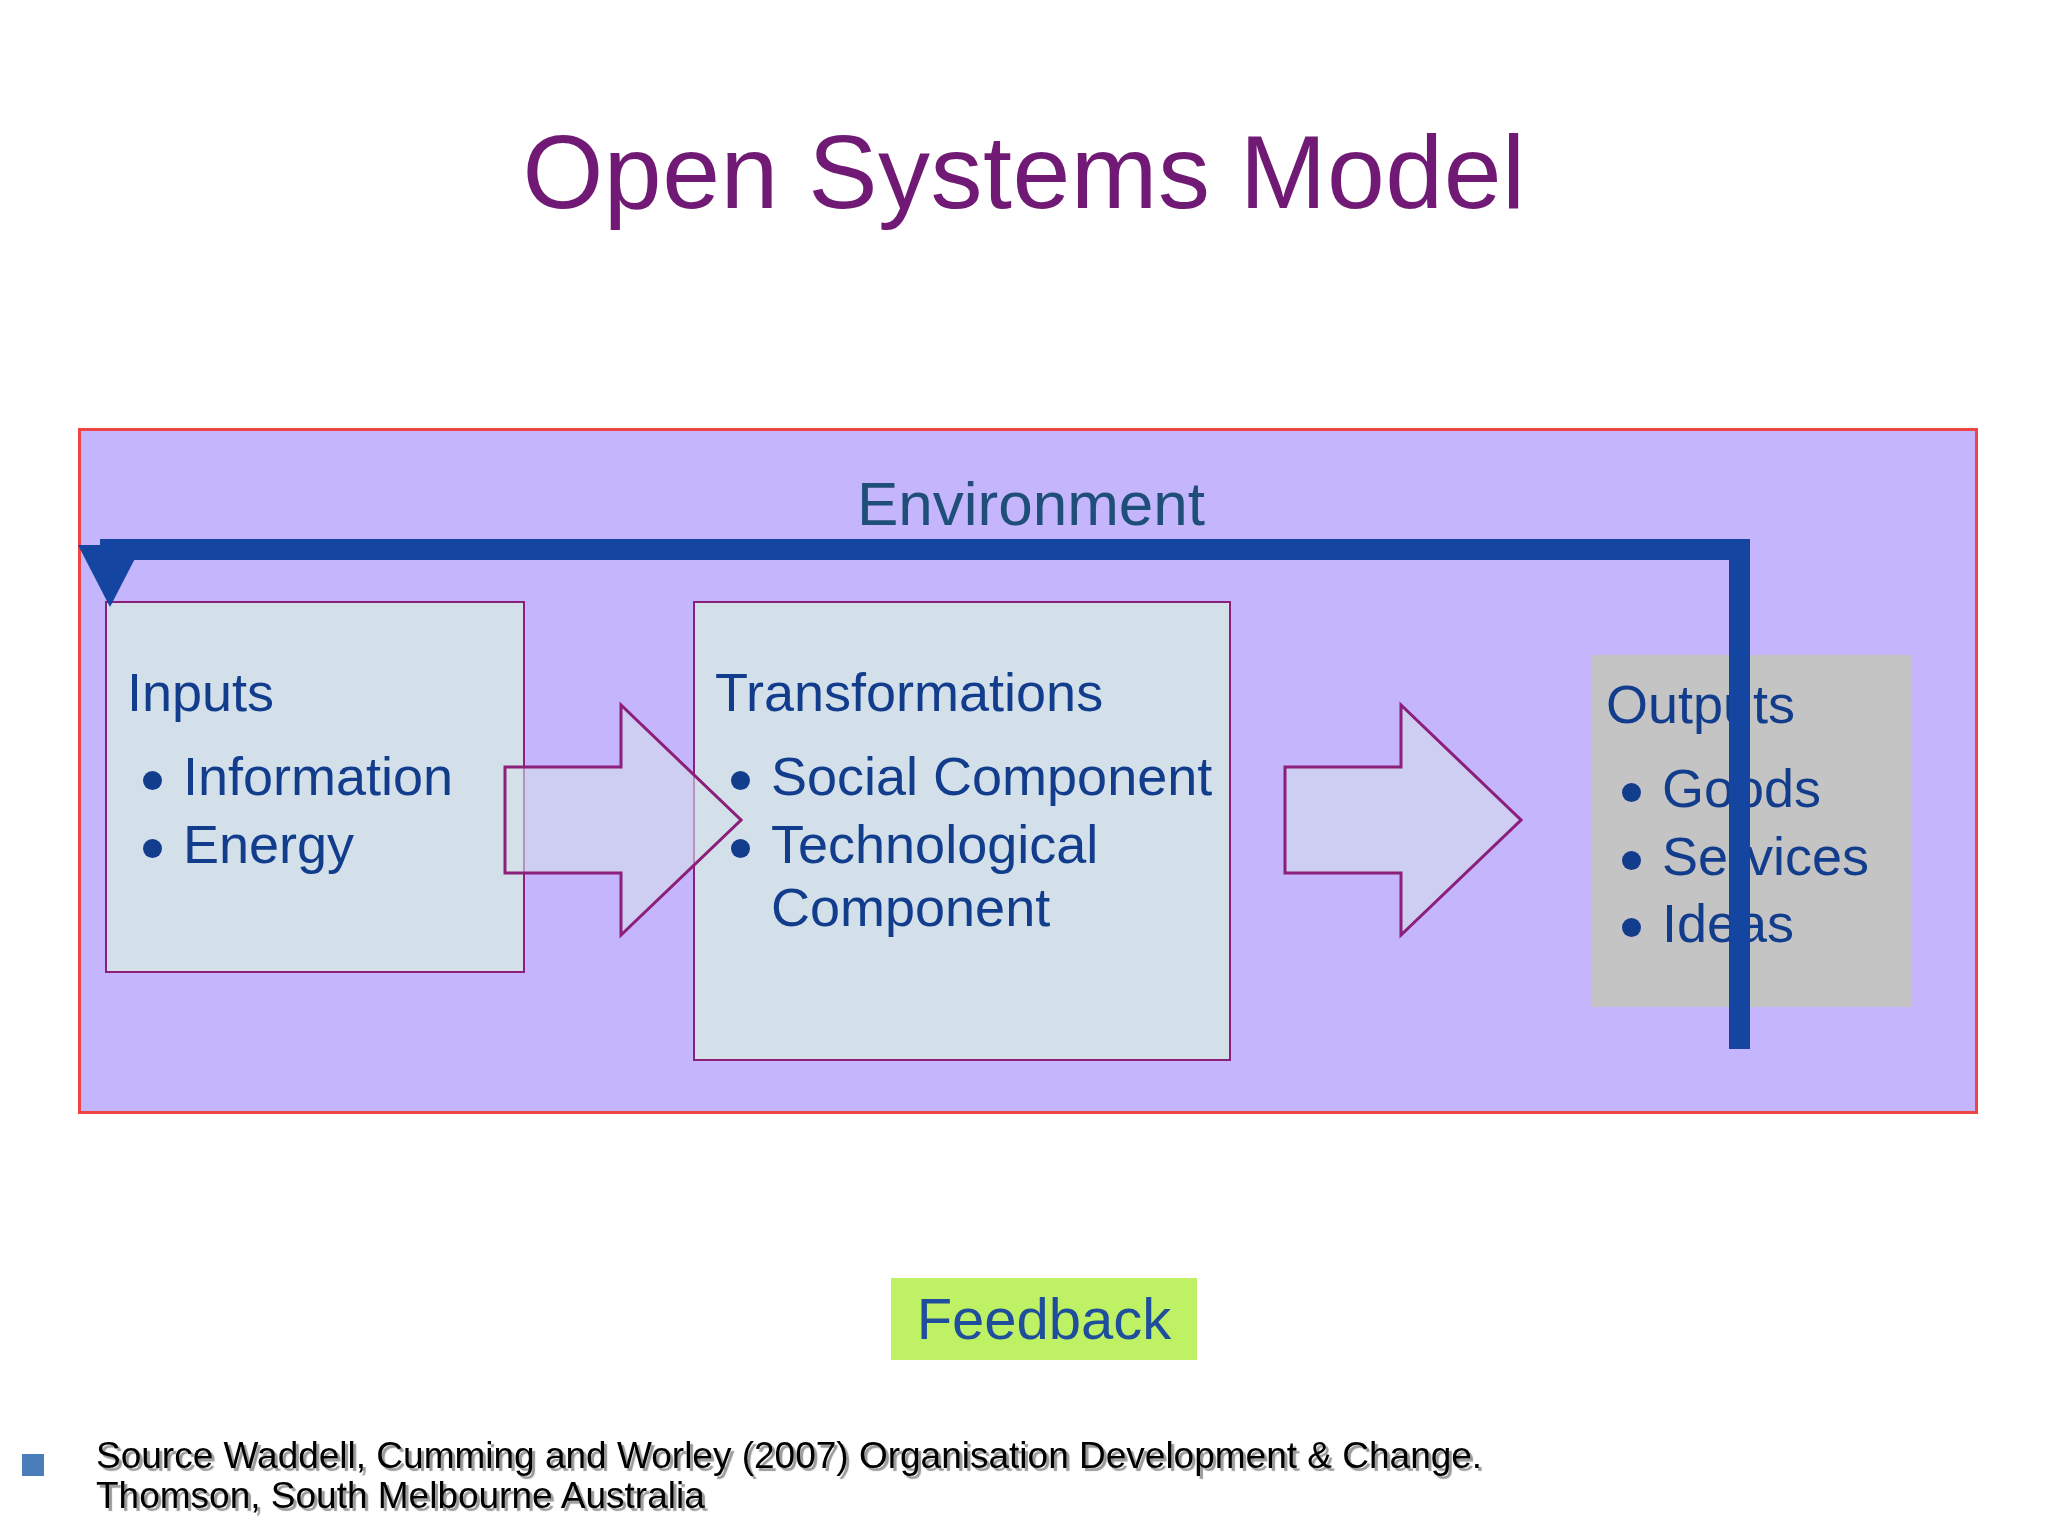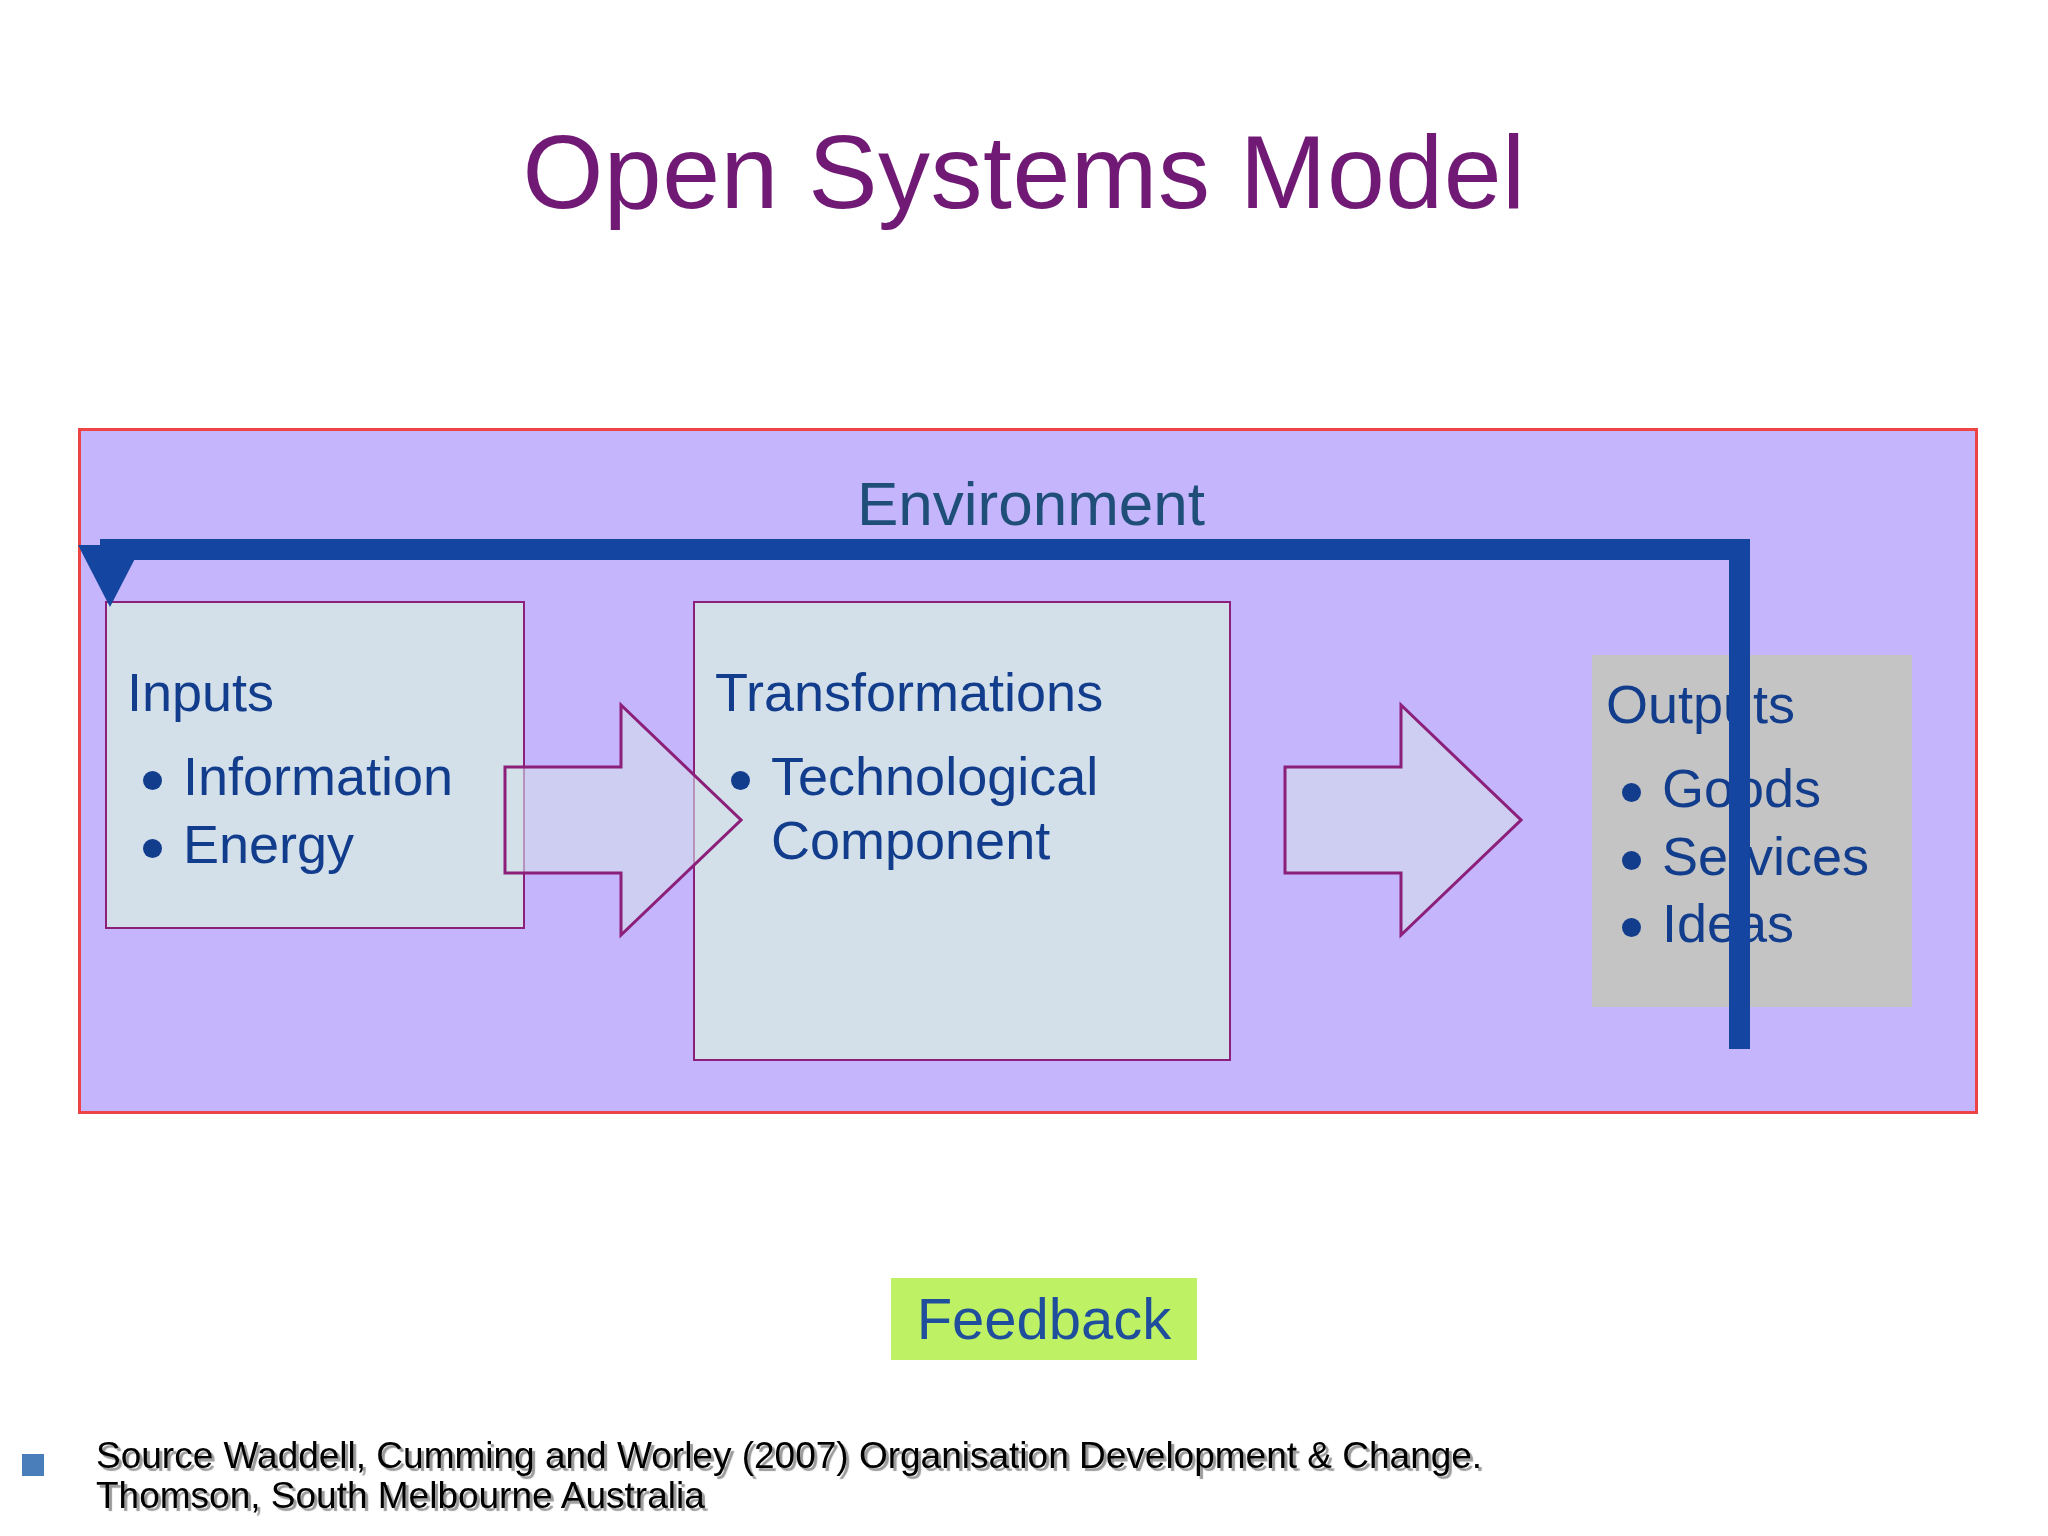--- a/index.html
+++ b/index.html
@@ -83,21 +83,21 @@
   }
 
   
   .process-box {
     position: absolute;
     background: #d3e0ea;
     border: 2px solid #8b1f7a;
     box-sizing: border-box;
     color: #123c8c;
   }
-  #inputs-box  { left: 102px;  top: 598px; width: 420px;  height: 328px; }
+  #inputs-box  { left: 102px;  top: 598px; width: 420px;  height: 372px; }
   #transform-box { left: 690px; top: 598px; width: 538px; height: 460px; }
 
   .box-heading {
     position: absolute;
     left: 20px;
     top: 62px;
     font-size: 54px;
     line-height: 1.0;
     color: #123c8c;
     white-space: nowrap;
@@ -204,20 +204,21 @@
     <div class="box-heading">Inputs</div>
     <ul class="box-list">
       <li>Information</li>
       <li>Energy</li>
     </ul>
   </div>
 
   <div id="transform-box" class="process-box" style="left:612px; top:170px;">
     <div class="box-heading">Transformations</div>
     <ul class="box-list" style="width:540px;">
+      <li>Social Component</li>
       <li class="wrap">Technological Component</li>
     </ul>
   </div>
 
   <div id="arrow-1" class="block-arrow" style="left:422px; top:264px;">
     <svg width="240" height="250" viewBox="0 0 240 250" xmlns="http://www.w3.org/2000/svg">
       <polygon points="2,72 118,72 118,10 238,125 118,240 118,178 2,178" fill="#d3e0ea" fill-opacity="0.6" stroke="#8b1f7a" stroke-width="3"></polygon>
     </svg>
   </div>
 

